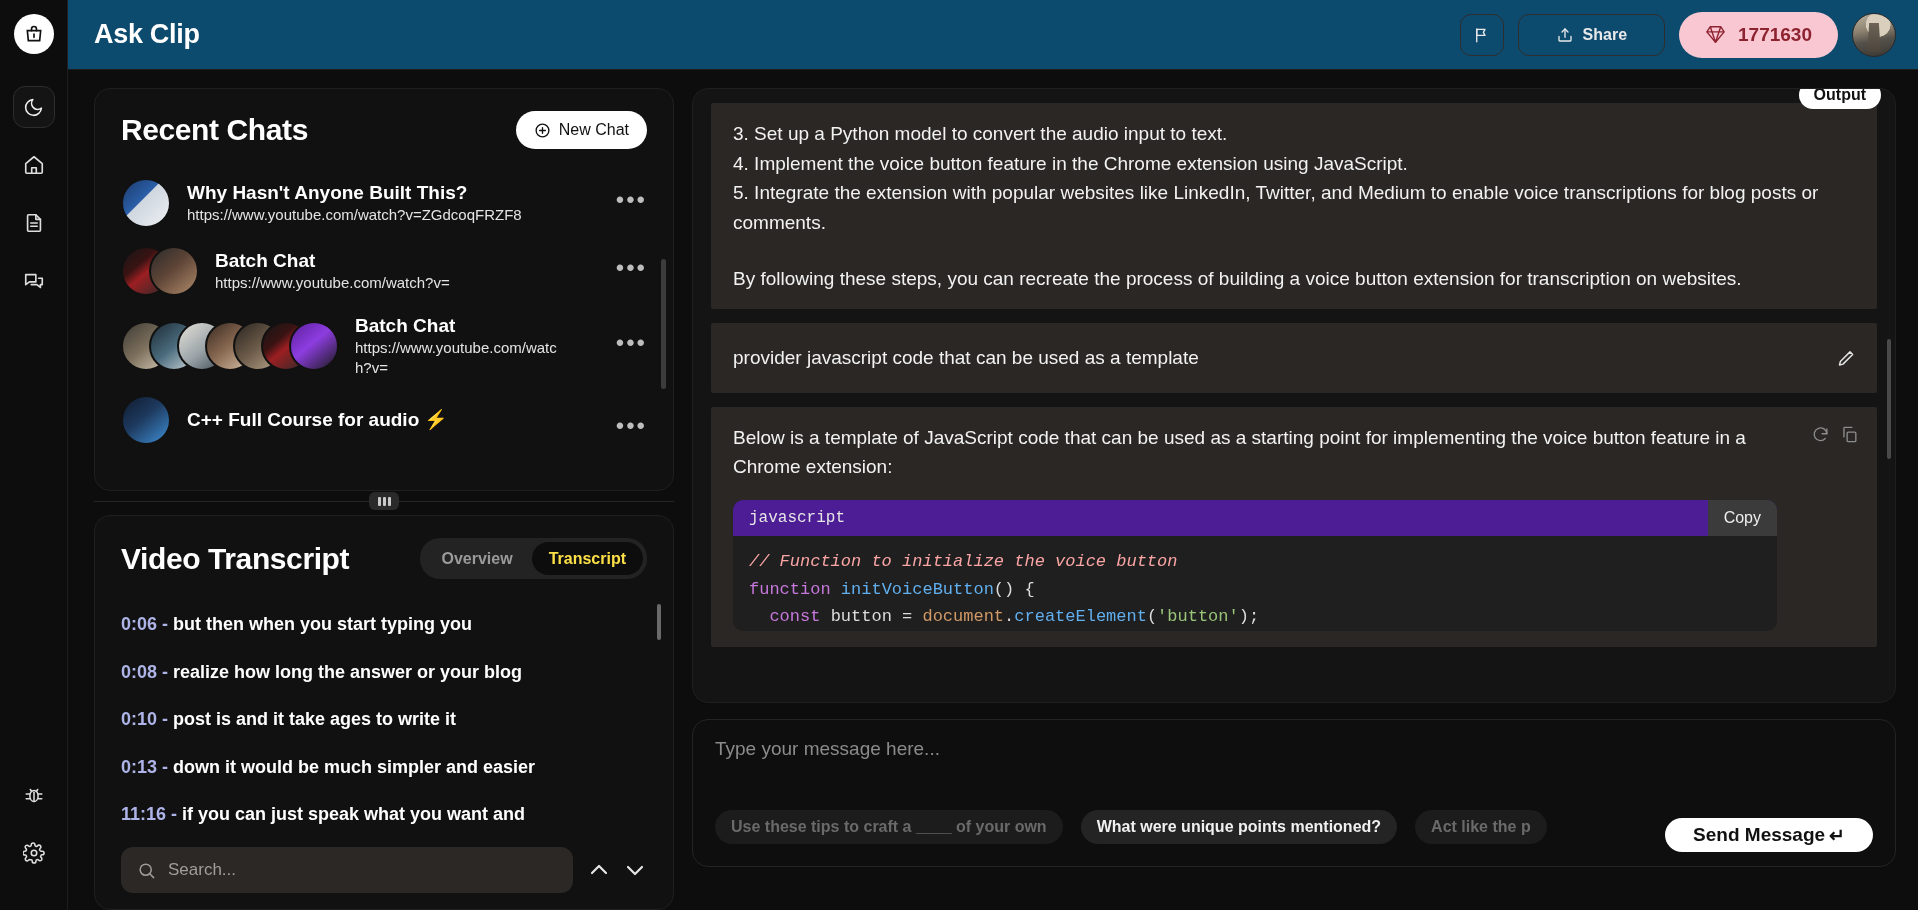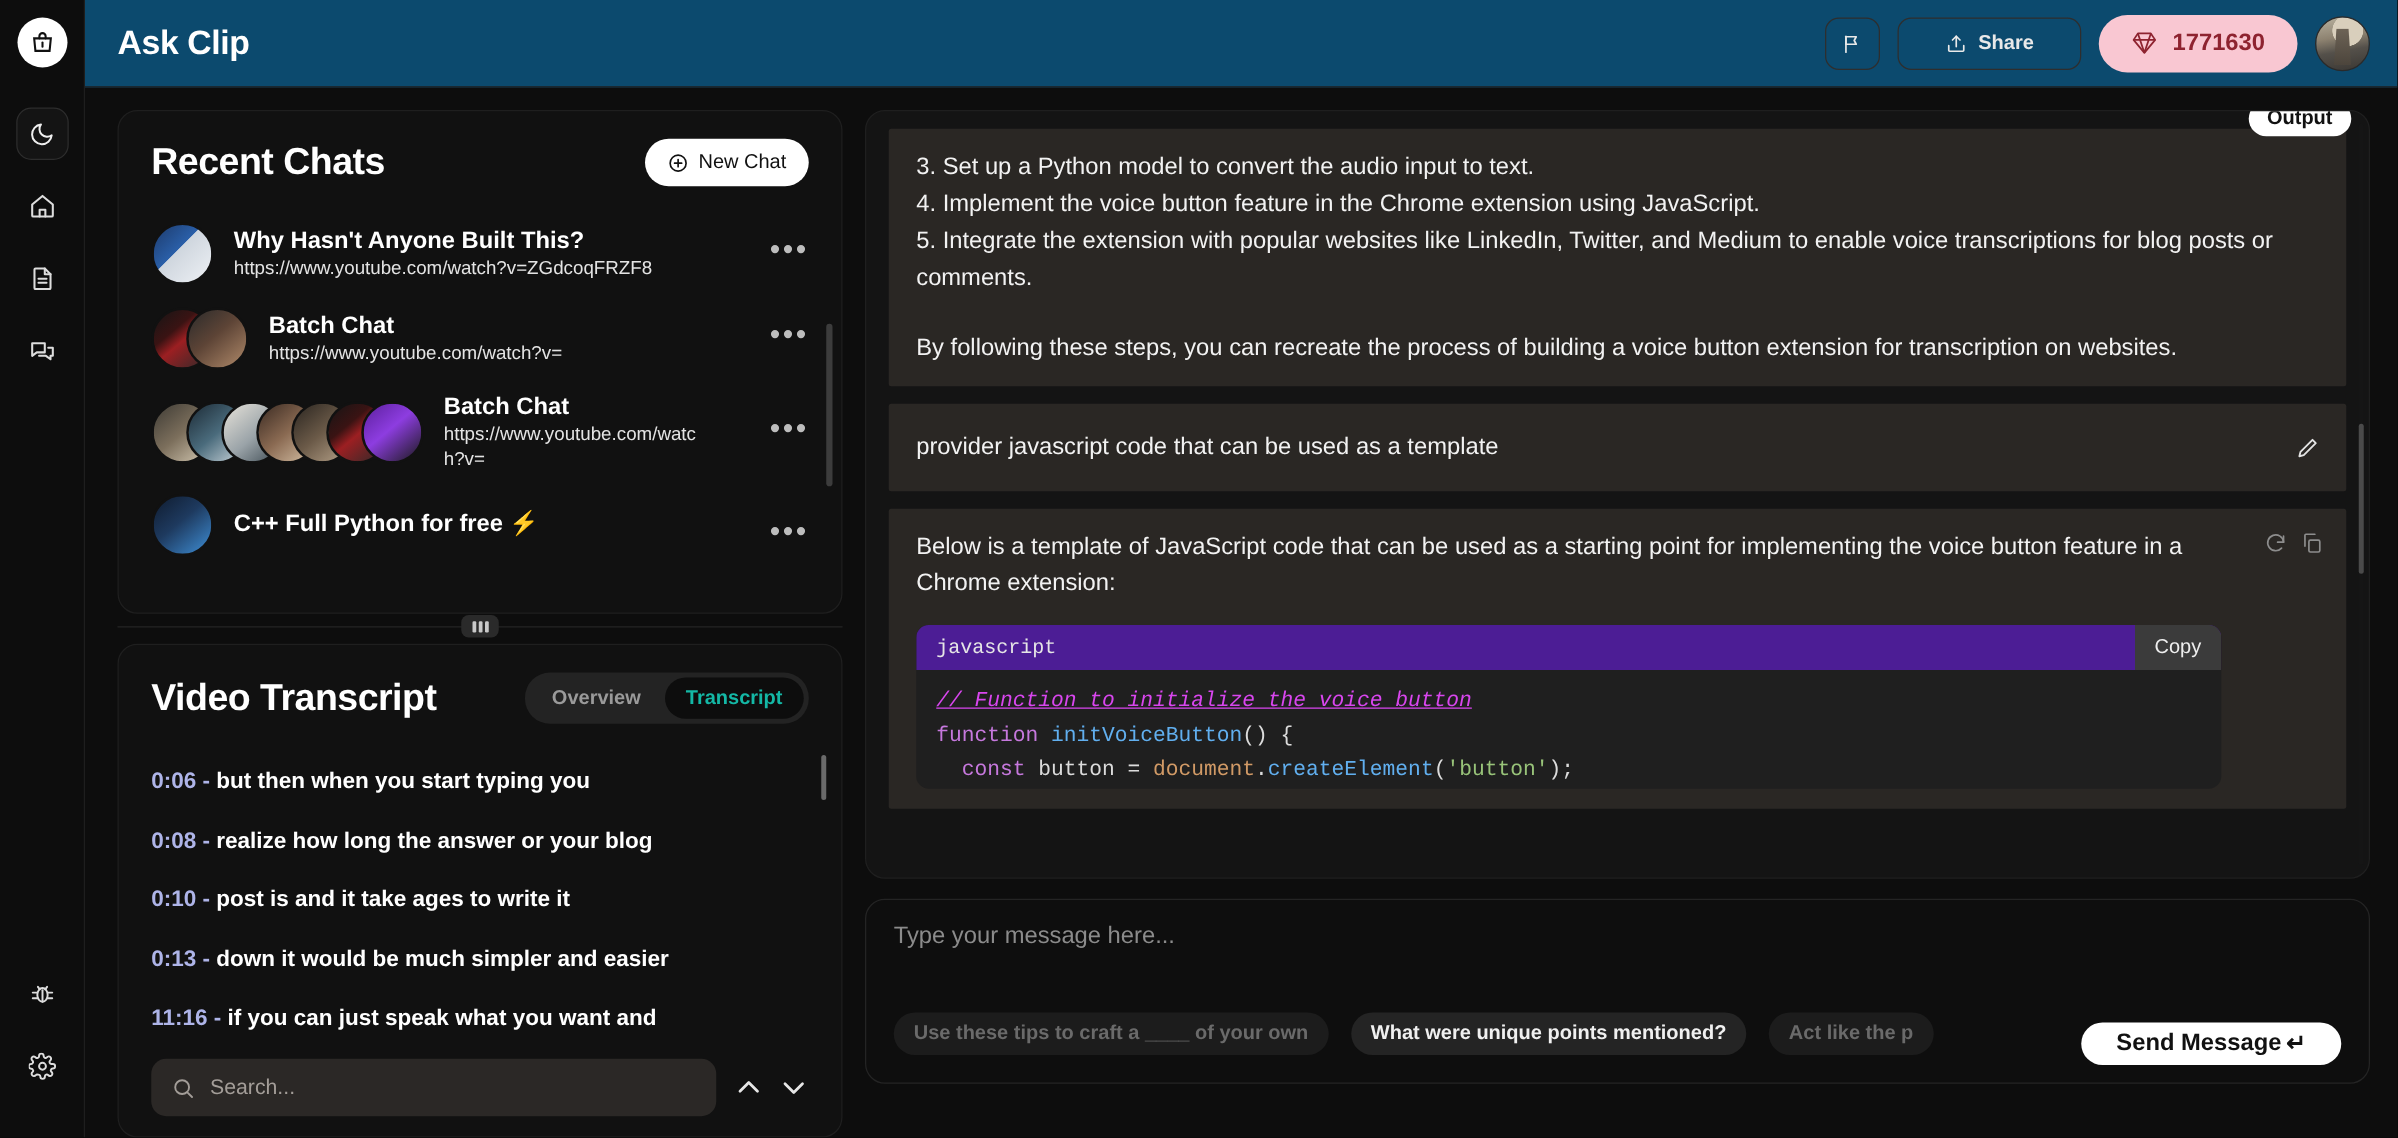--- a/index.html
+++ b/index.html
@@ -133,21 +133,21 @@
   .tr-title { font-size: 30px; font-weight: 700; color: #fff; letter-spacing: -0.4px; }
   .seg {
     margin-left: auto; background: #232323; border-radius: 20px; padding: 4px;
     display: flex; gap: 2px;
   }
   .seg-btn {
     height: 33px; padding: 0 17px; border-radius: 17px;
     font-size: 16px; font-weight: 600; color: #9a9a9a;
     display: flex; align-items: center;
   }
-  .seg-btn.active { background: #0d0d0d; color: #14b8a6; }
+  .seg-btn.active { background: #0d0d0d; color: #fde047; }
   .tr-line { font-size: 18px; font-weight: 700; color: #ffffff; padding: 13px 0; line-height: 1.2; }
   .tr-time { color: #aeb4e8; font-weight: 600; }
   .tr-scroll {
     position: absolute; right: 12px; top: 88px;
     width: 4px; height: 36px; border-radius: 2px; background: #6a6a6a;
   }
   .search-wrap {
     position: absolute; left: 26px; right: 26px; bottom: 16px;
     display: flex; align-items: center; gap: 14px;
   }
@@ -182,21 +182,21 @@
   .edit-pencil { position: absolute; right: 20px; top: 50%; transform: translateY(-50%); color: #e3e3e3; }
 
   .codeblock { border-radius: 10px; overflow: hidden; background: #1f1f1f; margin-top: 18px; }
   .code-head {
     display: flex; align-items: center; justify-content: space-between;
     background: #4c1d95; padding: 0 0 0 16px; height: 36px;
   }
   .code-lang { font-size: 16px; color: #e6e6e6; font-family: "Liberation Mono", monospace; }
   .copy-btn { background: #3b3b3b; color: #eee; font-size: 16px; padding: 0 16px; height: 36px; display: flex; align-items: center; }
   .code-body { padding: 12px 16px 0 16px; font-family: "Liberation Mono", monospace; font-size: 17px; line-height: 1.62; }
-  .cm { color: #d946ef; font-style: italic; text-decoration: underline; }
+  .cm { color: #fca5a5; font-style: italic; }
   .kw { color: #c678dd; }
   .fn { color: #61afef; }
   .ob { color: #d19a66; }
   .st { color: #98c379; }
   .pl { color: #dcdcdc; }
 
   .conv-scroll { position: absolute; right: 4px; top: 10px; bottom: 10px; width: 4px; background: #151515; border-radius: 2px; }
   .conv-thumb { position: absolute; left: 0; top: 240px; width: 4px; height: 120px; background: #4a4a4a; border-radius: 2px; }
 
   
@@ -364,21 +364,21 @@
               <div class="chat-url" style="max-width:215px">https://www.youtube.com/watch?v=</div>
             </div>
             <div class="dots">•••</div>
           </div>
 
           <div class="chat-row">
             <div class="thumbs">
                 <div class="thumb t10"></div>
               </div>
             <div class="chat-meta">
-              <div class="chat-name">C++ Full Python for free ⚡</div>
+              <div class="chat-name">C++ Full Course for audio ⚡</div>
             </div>
             <div class="dots" style="padding-top:18px">•••</div>
           </div>
 
           <div class="panel-scroll"></div>
         </div>
 
         <div class="drag-handle">
           <div class="drag-pill">
               <i></i>

